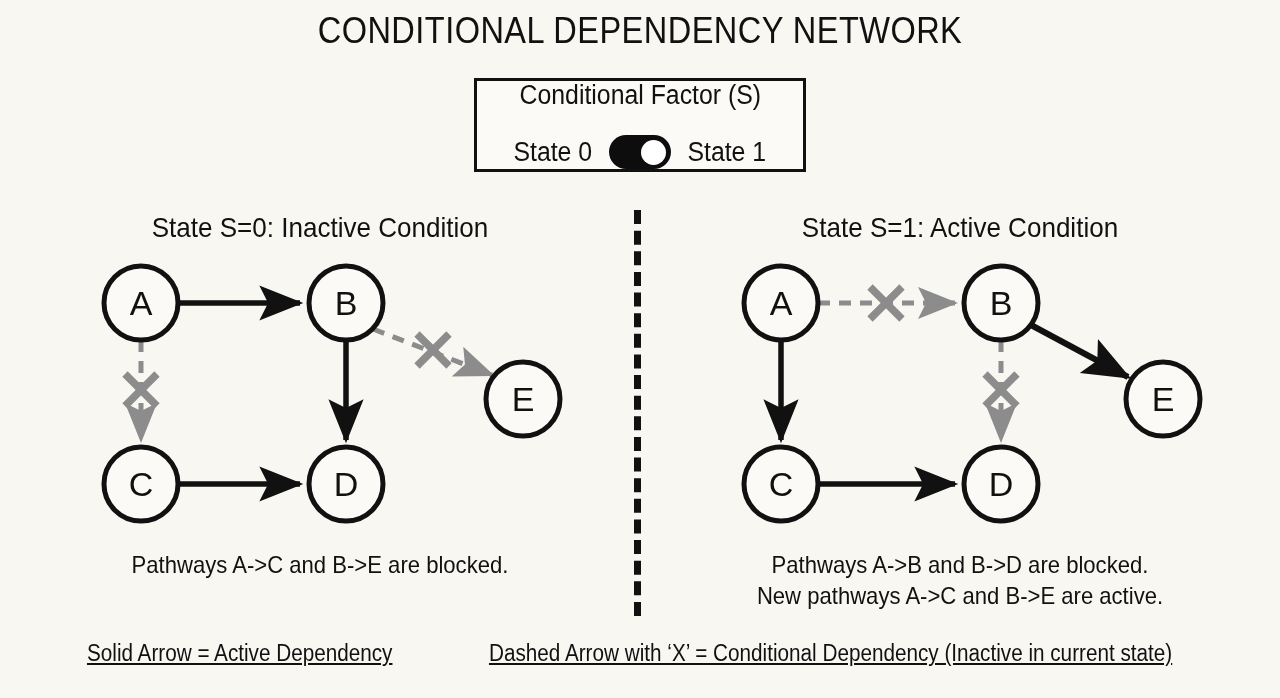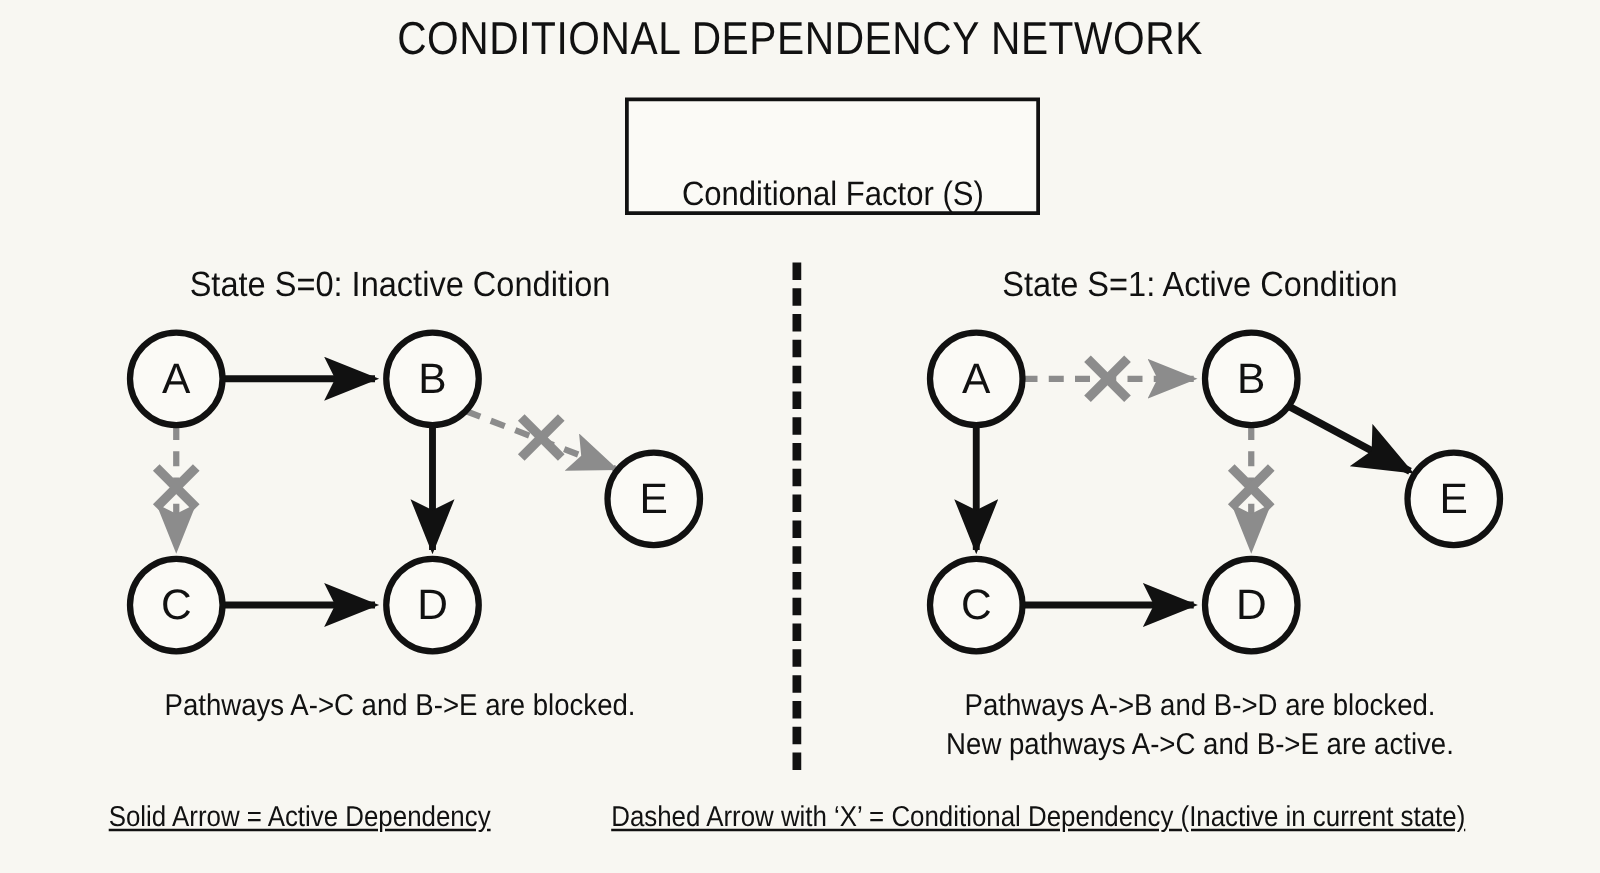--- a/index.html
+++ b/index.html
@@ -31,31 +31,31 @@
     letter-spacing: 0.5px;
     font-weight: 400;
     transform: scaleX(0.88);
     transform-origin: center top;
     white-space: nowrap;
   }
 
   
   #toggle-box {
     position: absolute;
-    left: 500px;
+    left: 474px;
     top: 78px;
     width: 332px;
     height: 94px;
     border: 3px solid #111;
     background: #fbfaf6;
     box-sizing: border-box;
     display: flex;
     flex-direction: column;
     align-items: center;
-    justify-content: flex-end;
+    justify-content: space-between;
   }
   #toggle-title {
     font-size: 27px;
     transform: scaleX(0.92);
     white-space: nowrap;
     line-height: 1.05;
   }
   .toggle-row {
     display: flex;
     align-items: center;
@@ -145,20 +145,27 @@
 </style>
 </head>
 <body>
 
 <div class="stage">
 
   <div id="page-title">CONDITIONAL DEPENDENCY NETWORK</div>
 
   <div id="toggle-box">
     <div id="toggle-title">Conditional Factor (S)</div>
+    <div class="toggle-row">
+      <span class="toggle-state-label">State 0</span>
+      <span class="switch">
+        <span class="knob"></span>
+      </span>
+      <span class="toggle-state-label">State 1</span>
+    </div>
   </div>
 
   <div class="panel-heading" id="heading-left">State S=0: Inactive Condition</div>
   <div class="panel-heading" id="heading-right">State S=1: Active Condition</div>
 
   <div id="divider"></div>
 
   <svg class="graph" width="1280" height="698" viewBox="0 0 1280 698">
     <defs>
       <marker id="arrow-black" markerWidth="9" markerHeight="9" refX="7.4" refY="3.2" orient="auto" markerUnits="strokeWidth">

